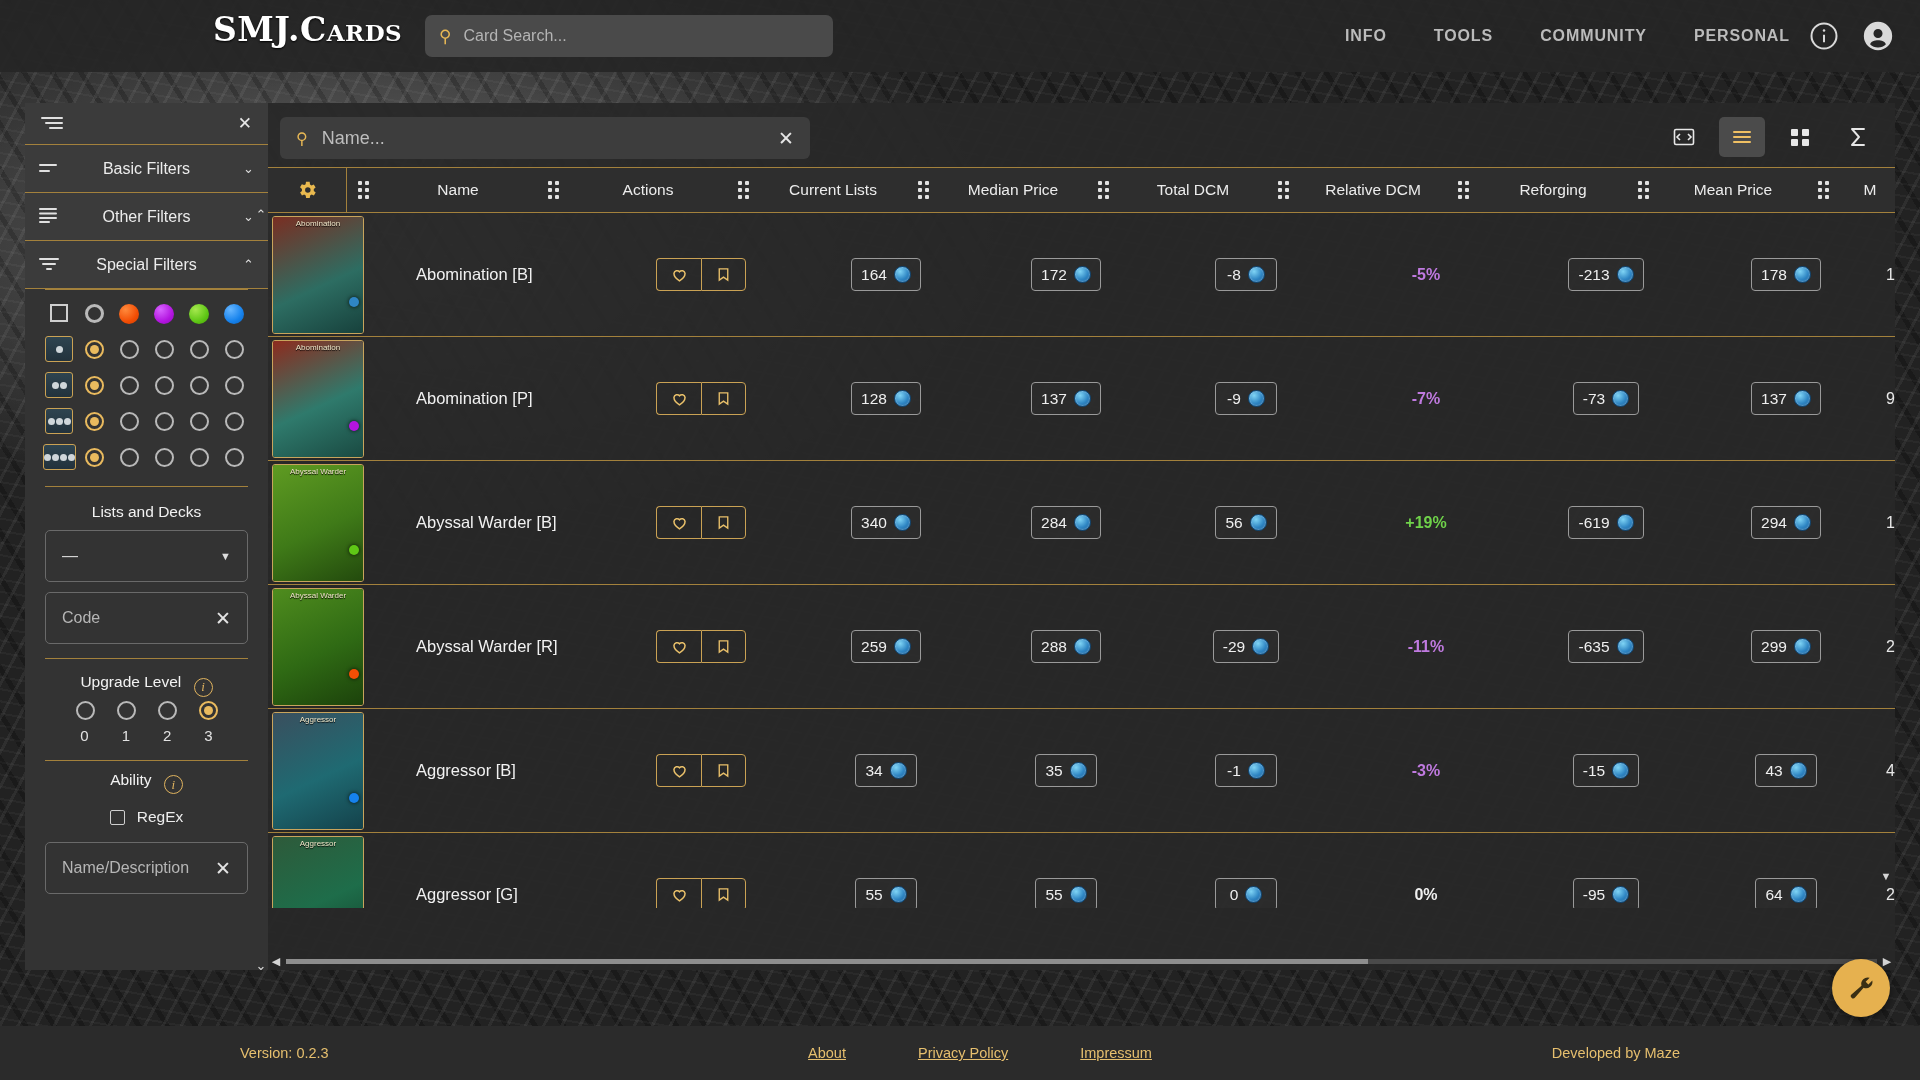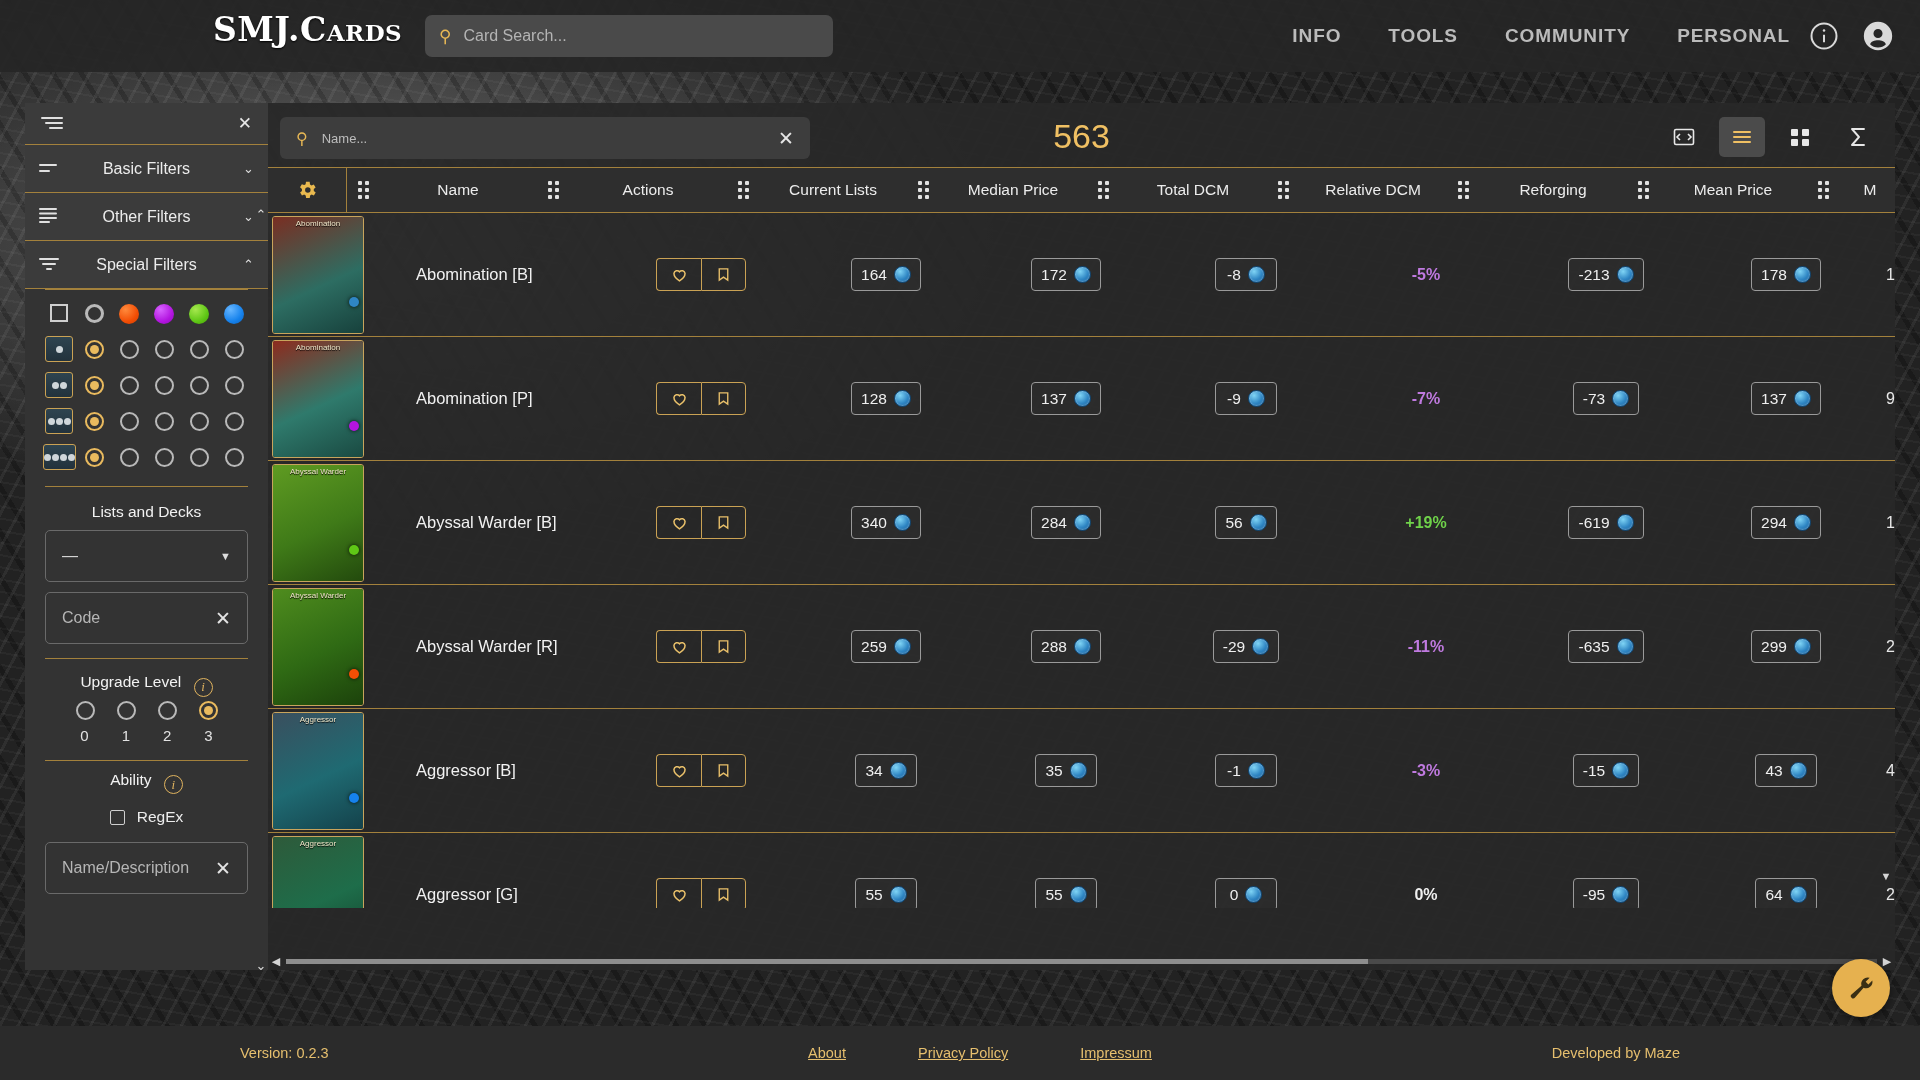--- a/index.html
+++ b/index.html
@@ -51,21 +51,21 @@
   .navsearch input {
     flex:1; background:transparent; border:0; outline:0;
     color:#ddd; font-size:16px; font-family: inherit;
   }
   .navsearch input::placeholder { color:#b4b4b4; }
   .navlinks {
     position:absolute; right: 130px; top:0; height:72px;
     display:flex; align-items:center; gap: 47px;
   }
   .navlinks a {
-    color:#bbb; font-size:19px; font-weight:700; letter-spacing:.9px;
+    color:#bbb; font-size:16px; font-weight:700; letter-spacing:.9px;
     text-decoration:none;
   }
   .navicons {
     position:absolute; right: 25px; top:0; height:72px;
     display:flex; align-items:center; gap: 22px;
   }
   .navicons svg { display:block; }
 
   
   .sidebar {
@@ -167,21 +167,21 @@
     height: 64px; position:relative;
   }
   .tsearch {
     position:absolute; left: 12px; top: 14px;
     width: 530px; height: 42px; border-radius: 6px;
     background: #3d3d3d;
     display:flex; align-items:center; padding: 0 16px; gap: 14px;
   }
   .tsearch .mag { color:#e8b855; font-size:16px; }
   .tsearch input {
-    flex:1; background:transparent;border:0;outline:0;color:#ddd;font-size:13px;font-family:inherit;
+    flex:1; background:transparent;border:0;outline:0;color:#ddd;font-size:18px;font-family:inherit;
   }
   .tsearch input::placeholder{color:#bdbdbd;}
   .tsearch .xx { color:#e6e6e6; font-size:19px; }
   .count {
     position:absolute; left:0; right:0; top:14px;
     text-align:center; color:#f0c063; font-size:34px; font-weight:400;
   }
   .viewbtns {
     position:absolute; right: 14px; top: 14px; display:flex; align-items:center; gap: 12px;
   }
@@ -567,21 +567,20 @@
 
 <div class="panel">
 
   <div class="panel-top">
     <div class="tsearch">
       <span class="mag">⚲</span>
       <input placeholder="Name..." style="">
       <span class="xx">✕</span>
     </div>
 
-    <div class="count">563</div>
 
     <div class="viewbtns">
       <span class="vb plain">
         <svg width="24" height="24" viewBox="0 0 24 24" fill="none" stroke="#e7e7e7" stroke-width="1.6">
           <rect x="2.5" y="4.5" width="19" height="15" rx="1.5"></rect>
           <path d="M8 9l-3 3 3 3M16 9l3 3-3 3"></path>
         </svg>
       </span>
       <span class="vb active">
         <svg width="24" height="24" viewBox="0 0 24 24" stroke="#f0c063" stroke-width="2" stroke-linecap="round">

